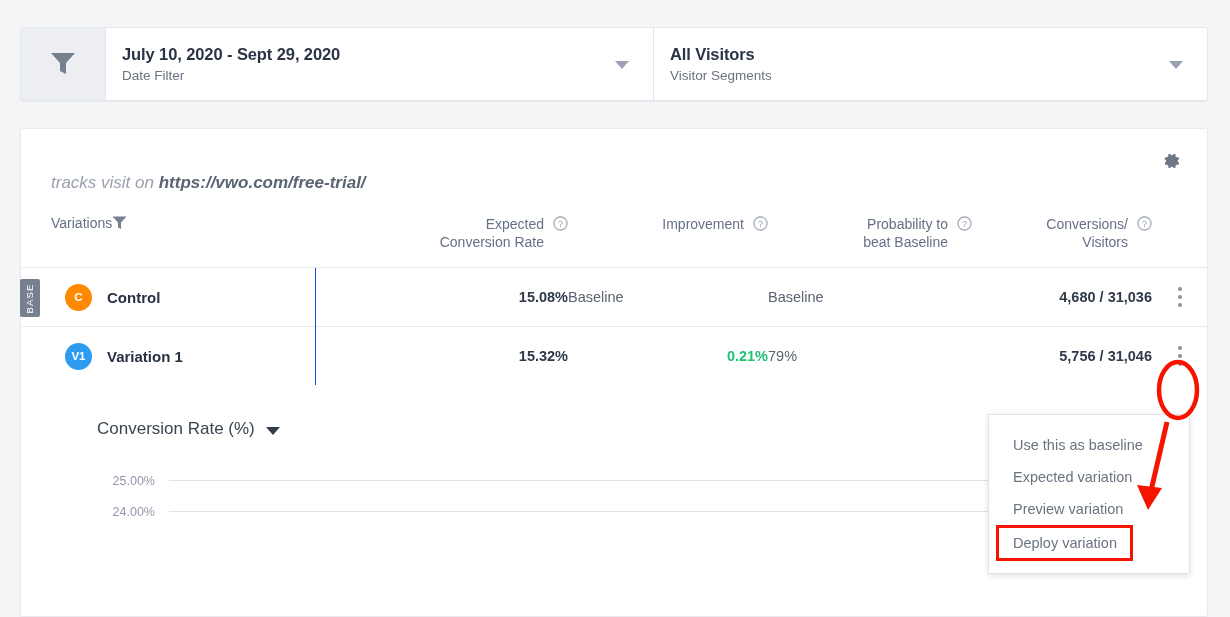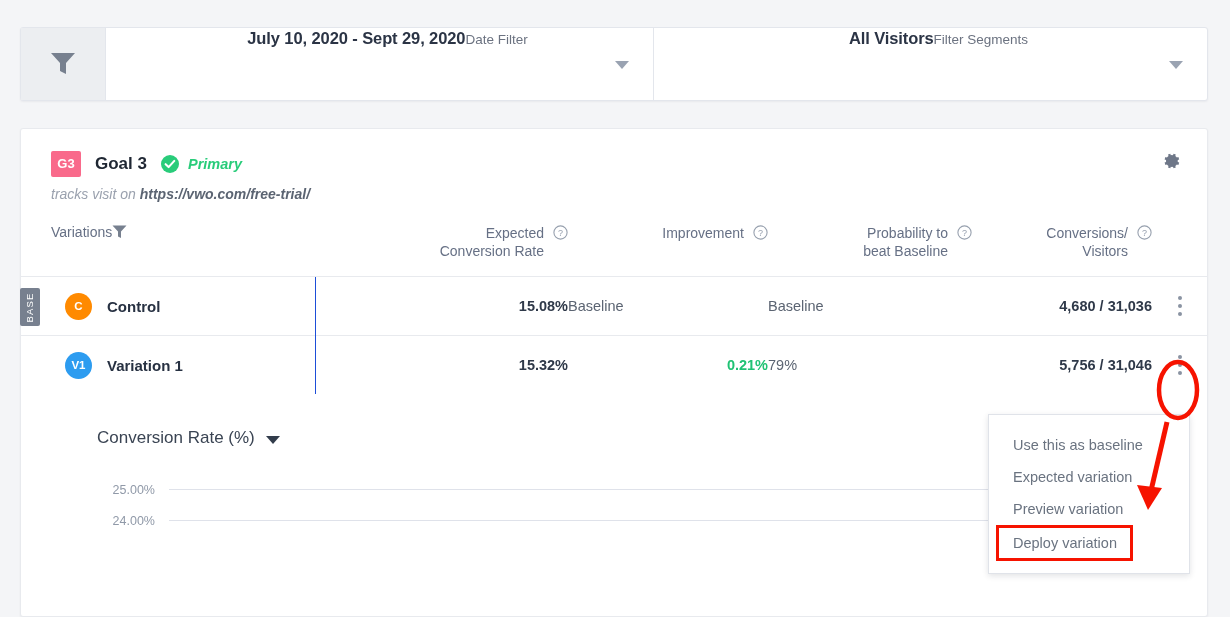--- a/index.html
+++ b/index.html
@@ -38,20 +38,21 @@
     align-items: center;
     justify-content: center;
   }
   .funnel {
     width: 26px; height: 24px;
   }
   .filter-seg {
     flex: 0 0 auto;
     position: relative;
     display: flex;
+    flex-direction: column;
     justify-content: center;
     padding-left: 16px;
     box-sizing: border-box;
   }
   .seg-date { width: 548px; border-right: 1px solid #e3e6ec; }
   .seg-visitors { flex: 1 1 auto; }
   .seg-title {
     font-size: 16.5px;
     font-weight: bold;
     color: #2b3445;
@@ -123,22 +124,22 @@
     display: inline-block;
   }
   .primary-label {
     margin-left: 9px;
     font-size: 14.5px;
     font-style: italic;
     color: #29cc7a;
     font-weight: bold;
   }
   .goal-sub {
-    margin-top: 9px;
-    font-size: 14px;
+    margin-top: 22px;
+    font-size: 17px;
     font-style: italic;
     color: #9aa1ae;
   }
   .goal-sub .url {
     color: #5b6472;
     font-weight: bold;
     font-style: italic;
   }
   .gear {
     position: absolute;
@@ -377,39 +378,28 @@
   </div>
 
   <div class="filter-seg seg-date">
     <div class="seg-title">July 10, 2020 - Sept 29, 2020</div>
     <div class="seg-sub">Date Filter</div>
     <span class="caret-down"></span>
   </div>
 
   <div class="filter-seg seg-visitors">
     <div class="seg-title">All Visitors</div>
-    <div class="seg-sub">Filter Segments</div>
+    <div class="seg-sub">Visitor Segments</div>
     <span class="caret-down"></span>
   </div>
 </div>
 
 <div class="card">
 
   <div class="goal-head">
-    <div class="goal-line1">
-      <div class="goal-badge">G3</div>
-      <div class="goal-title">Goal 3</div>
-      <span class="check-badge">
-        <svg viewBox="0 0 18 18" width="18" height="18">
-          <circle cx="9" cy="9" r="9" fill="#29cc7a"></circle>
-          <path d="M4.6 9.2 L7.6 12.1 L13.3 5.9" stroke="#ffffff" stroke-width="2.1" fill="none" stroke-linecap="round" stroke-linejoin="round"></path>
-        </svg>
-      </span>
-      <div class="primary-label">Primary</div>
-    </div>
     <div class="goal-sub">
       <span>tracks visit on</span>
       <span class="url">https://vwo.com/free-trial/</span>
     </div>
 
     <span class="gear">
       <svg viewBox="0 0 20 20" width="20" height="20">
         <path fill="#6e7788" d="M10 6.4a3.6 3.6 0 1 0 0 7.2 3.6 3.6 0 0 0 0-7.2zm0 5.4a1.8 1.8 0 1 1 0-3.6 1.8 1.8 0 0 1 0 3.6z"></path>
         <path fill="#6e7788" d="M18.2 11.6l-1.5-.5a6.9 6.9 0 0 0 0-2.2l1.5-.5-.8-2.3-1.5.5a7 7 0 0 0-1.6-1.6l.5-1.5L12.5 2.7l-.5 1.5a6.9 6.9 0 0 0-2.2 0L9.3 2.7 7 3.5l.5 1.5A7 7 0 0 0 5.9 6.6l-1.5-.5-.8 2.3 1.5.5a6.9 6.9 0 0 0 0 2.2l-1.5.5.8 2.3 1.5-.5a7 7 0 0 0 1.6 1.6l-.5 1.5 2.3.8.5-1.5a6.9 6.9 0 0 0 2.2 0l.5 1.5 2.3-.8-.5-1.5a7 7 0 0 0 1.6-1.6l1.5.5z"></path>
       </svg>

